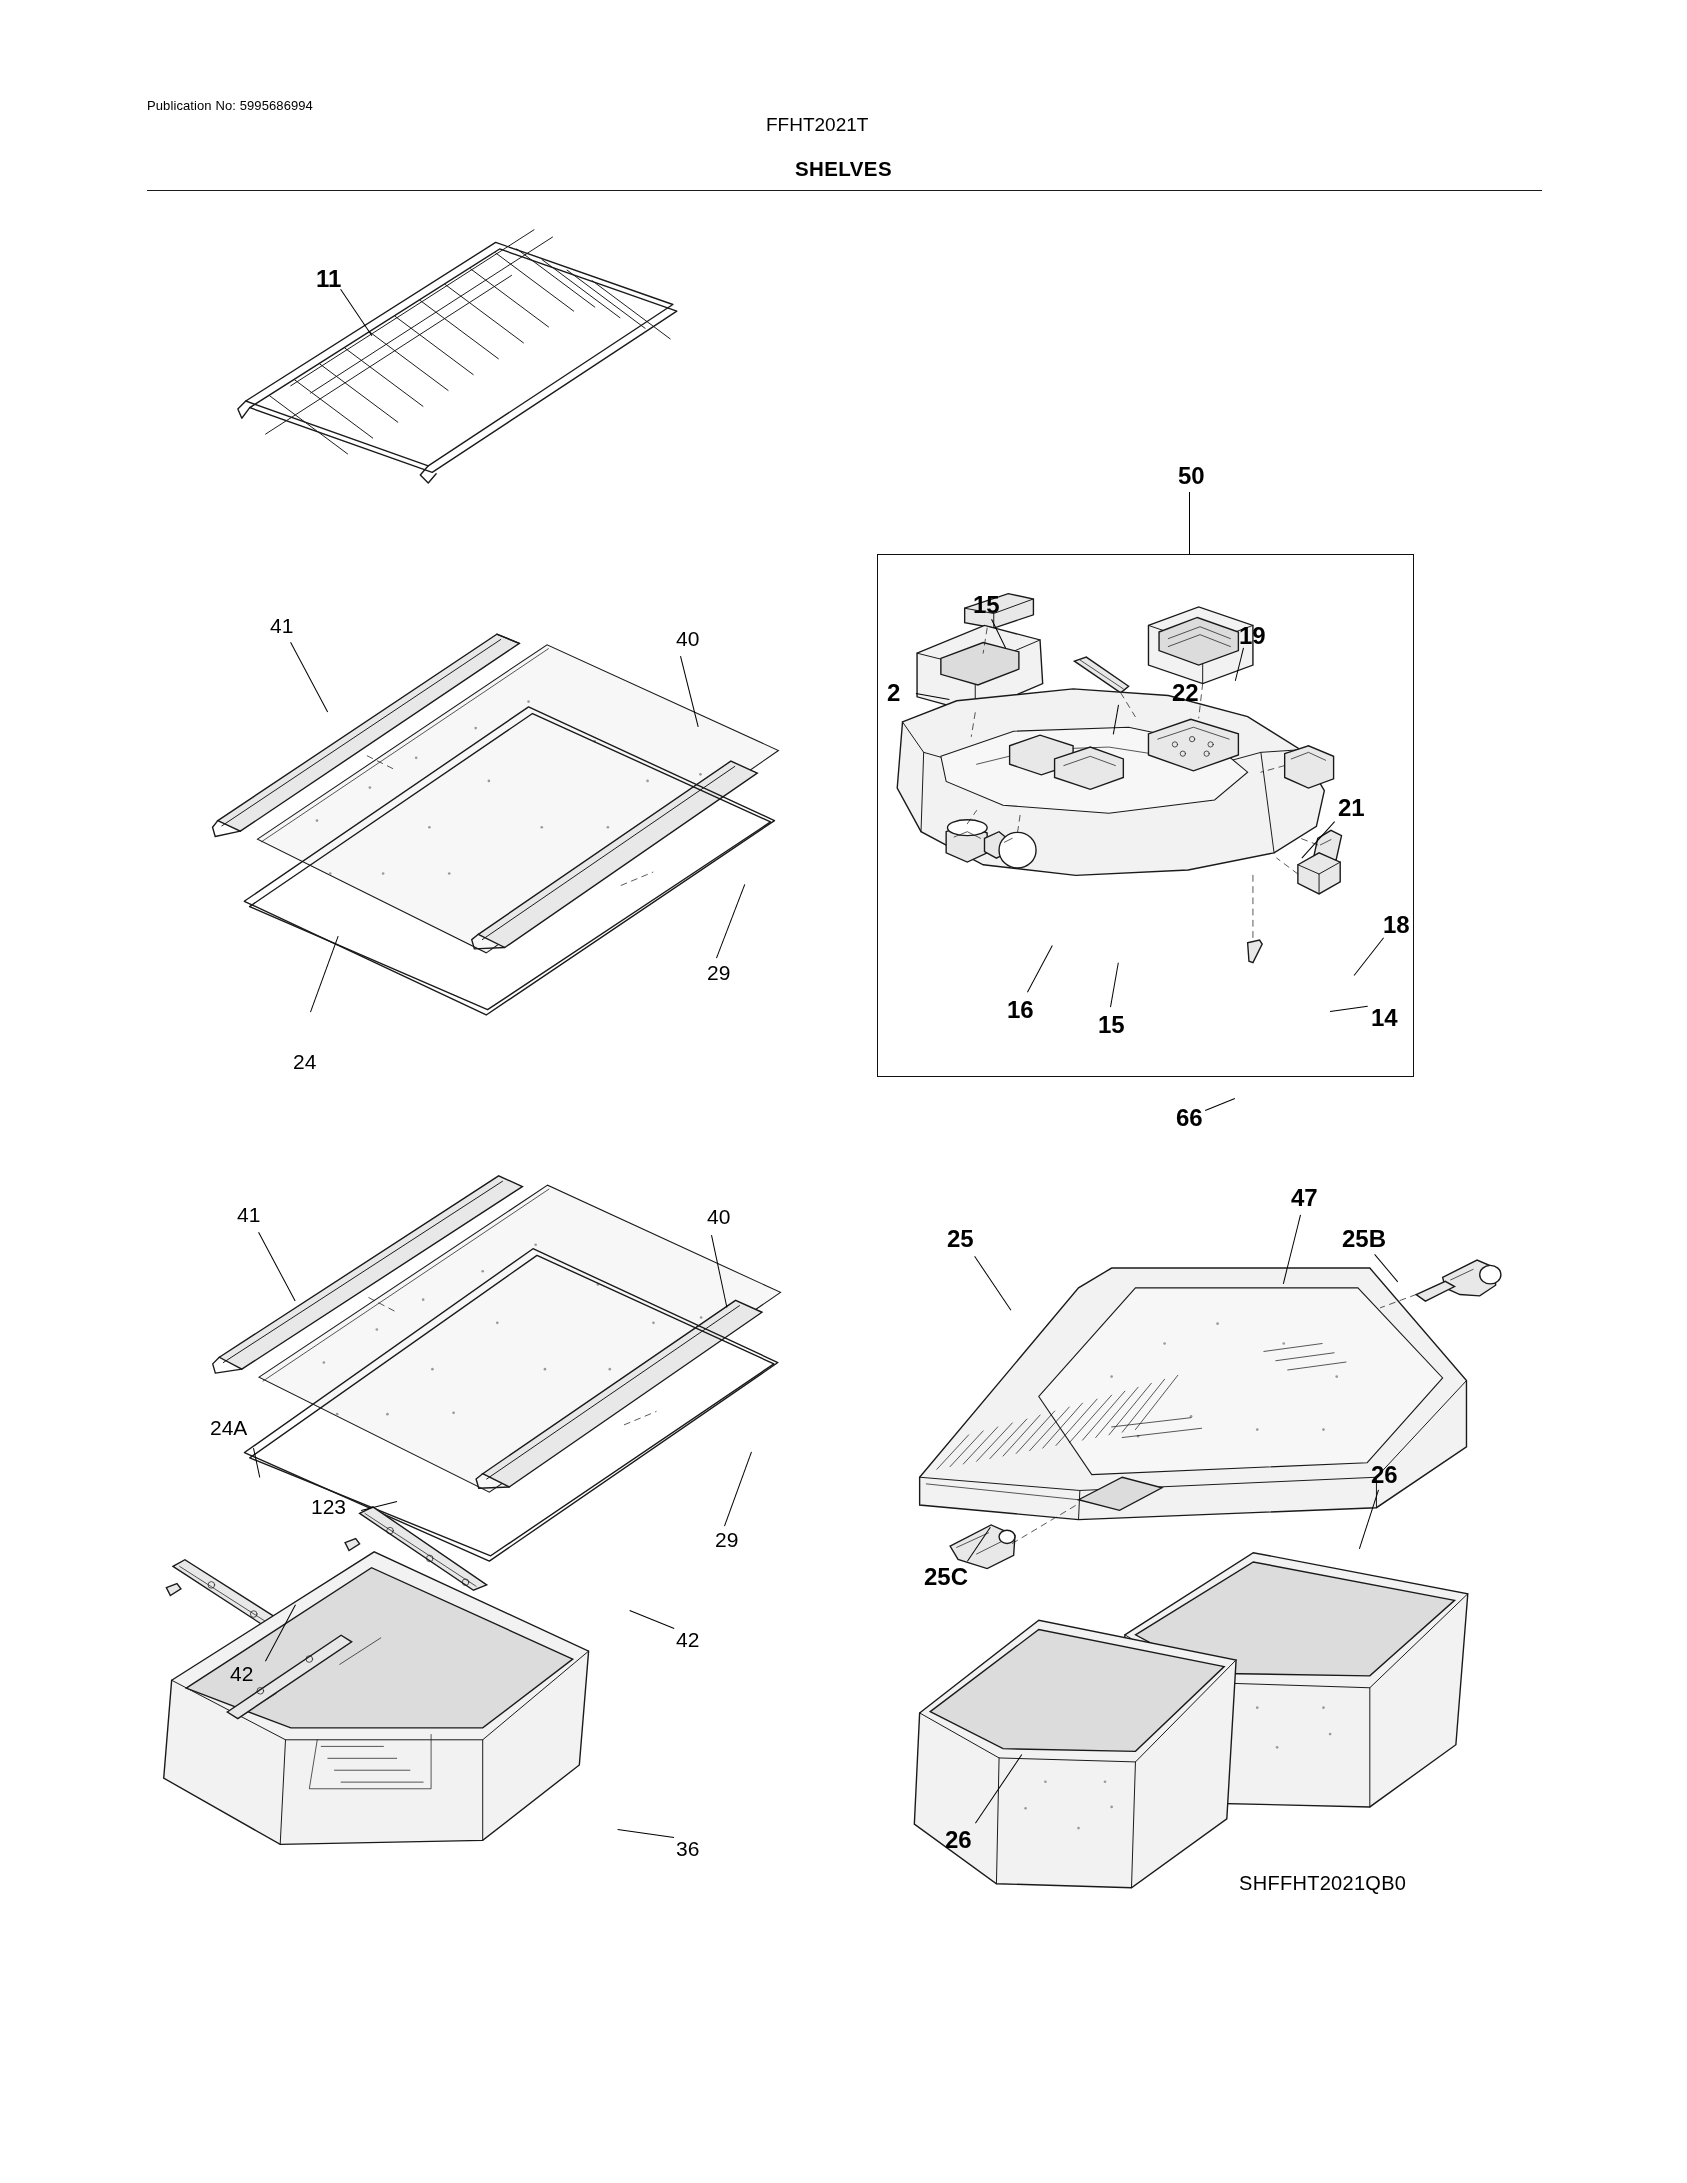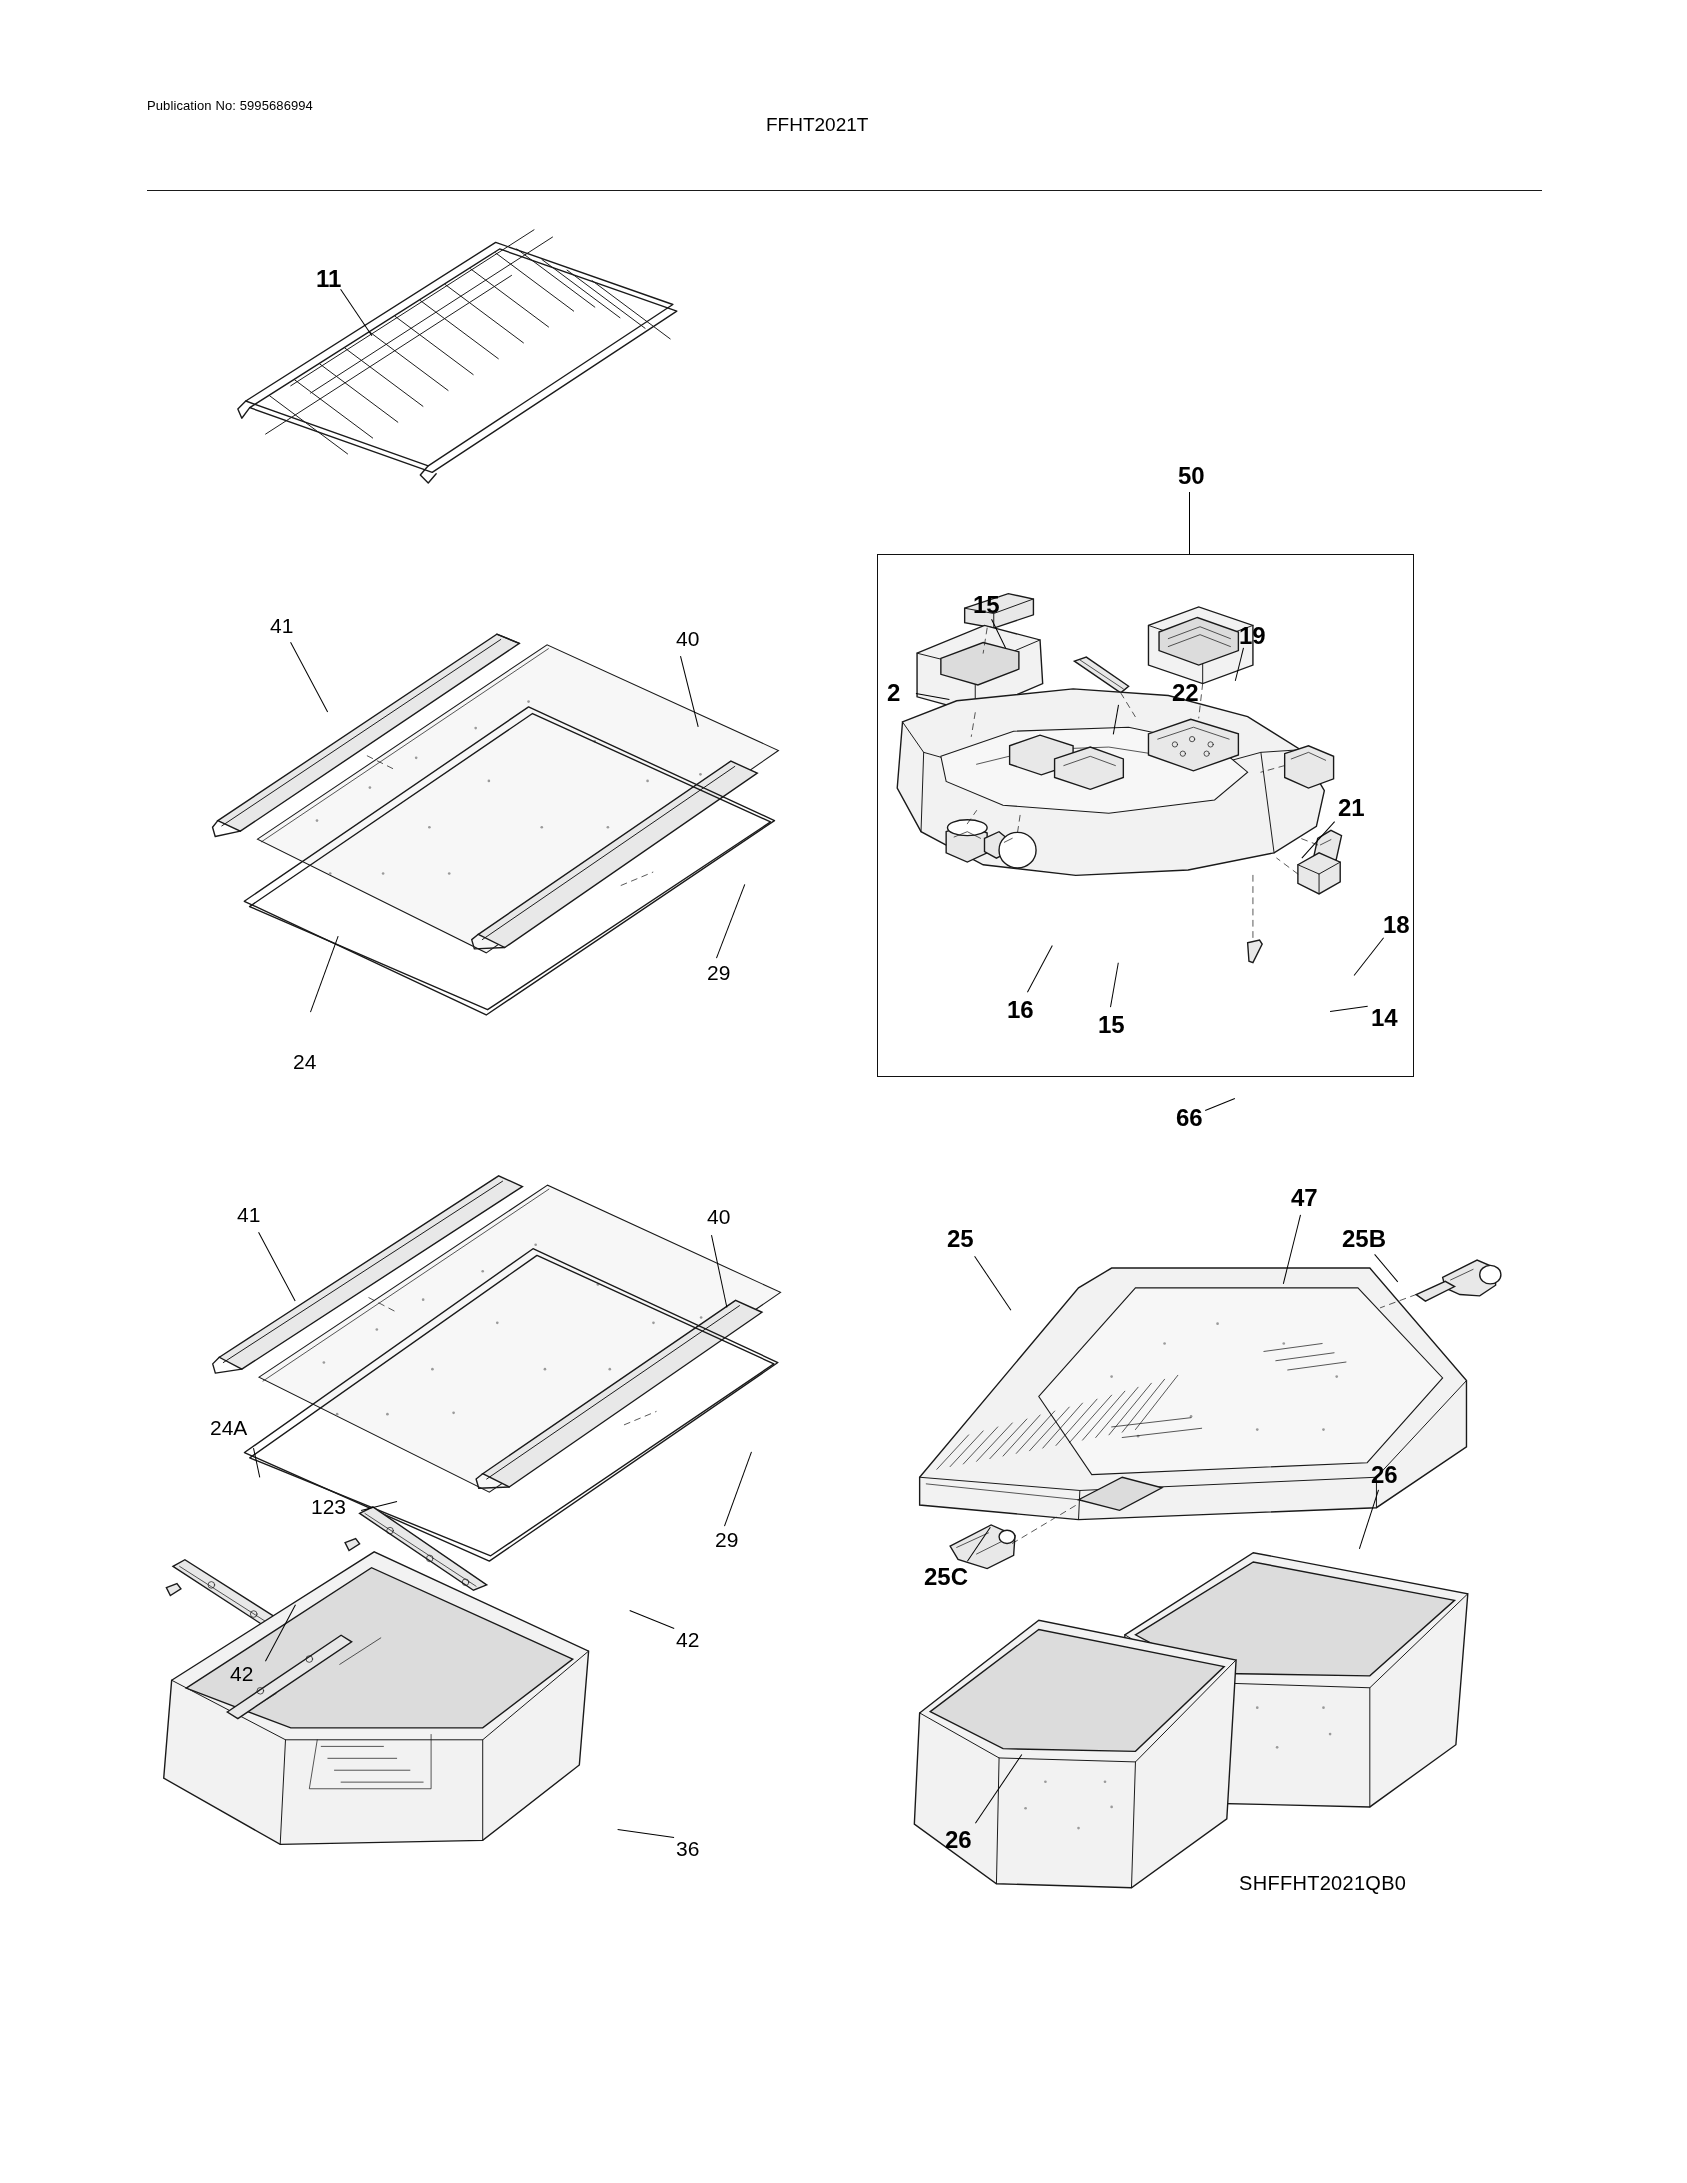--- a/index.html
+++ b/index.html
@@ -103,20 +103,21 @@
     background: #fff;
   }
 </style>
 </head>
 <body>
 
 <div class="page">
 
   <div class="hdr-pub">Publication No: 5995686994</div>
   <div class="hdr-model">FFHT2021T</div>
+  <div class="hdr-title">SHELVES</div>
   <div class="hdr-rule"></div>
 
   <svg class="art" style="left:218px; top:225px; width:476px; height:278px;" viewBox="0 0 720 420">
 
     <path class="s" d="M42 266 L420 26 L688 120 L318 364 Z"></path>
     <path class="s" d="M48 276 L426 36 L694 130 L324 374 Z"></path>
 
     <path class="s thin" d="M110 243 L478 7"></path>
     <path class="s thin" d="M140 254 L506 18"></path>
     <path class="s thin" d="M72 316 L444 76"></path>

